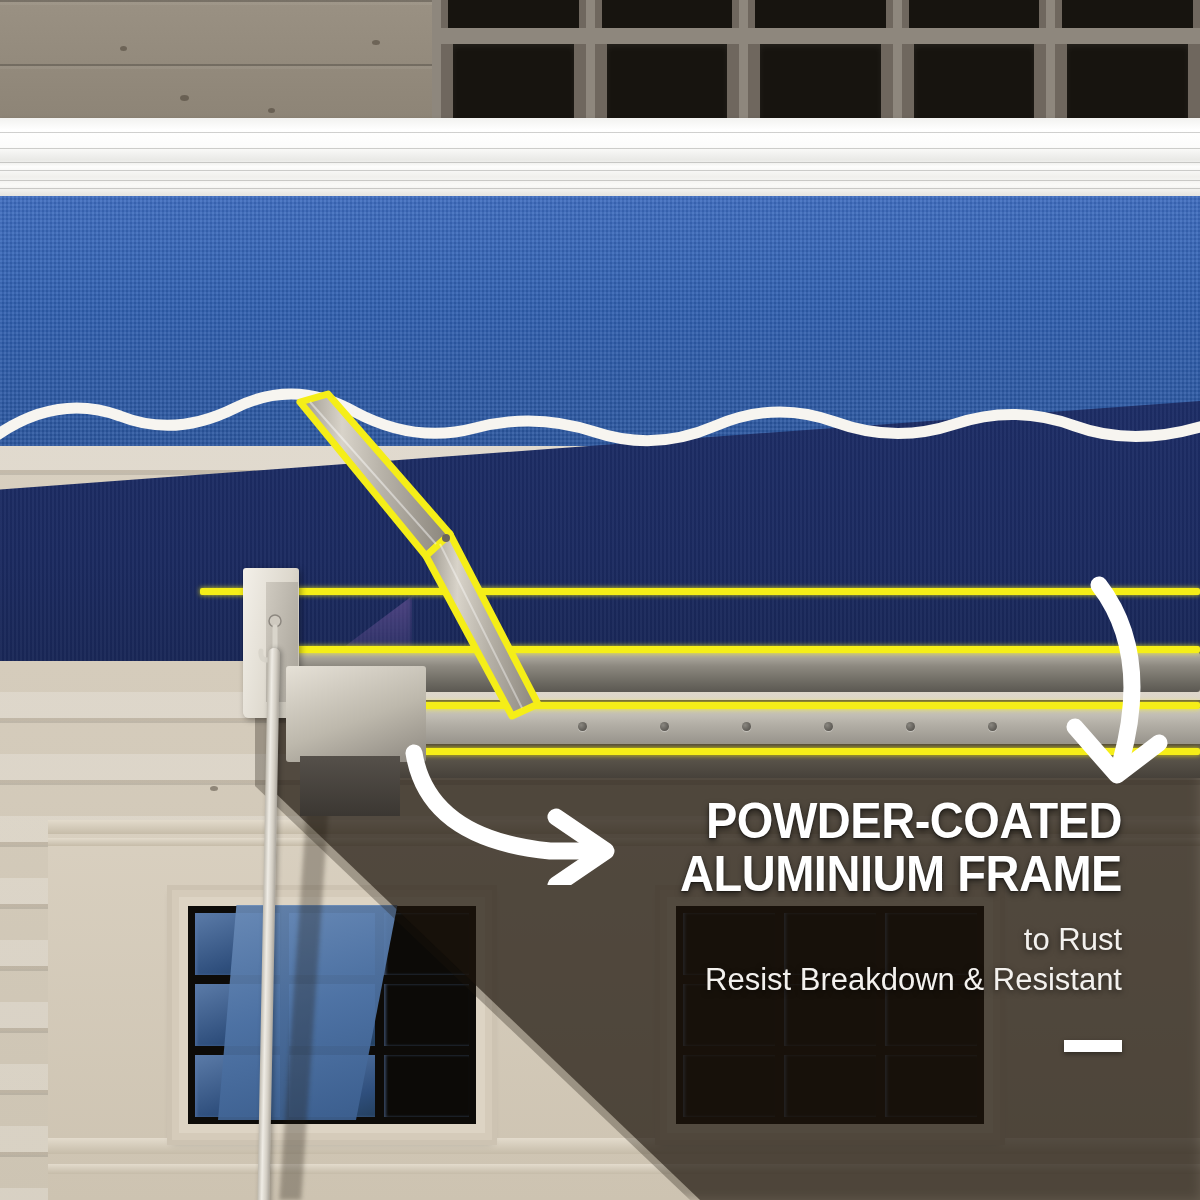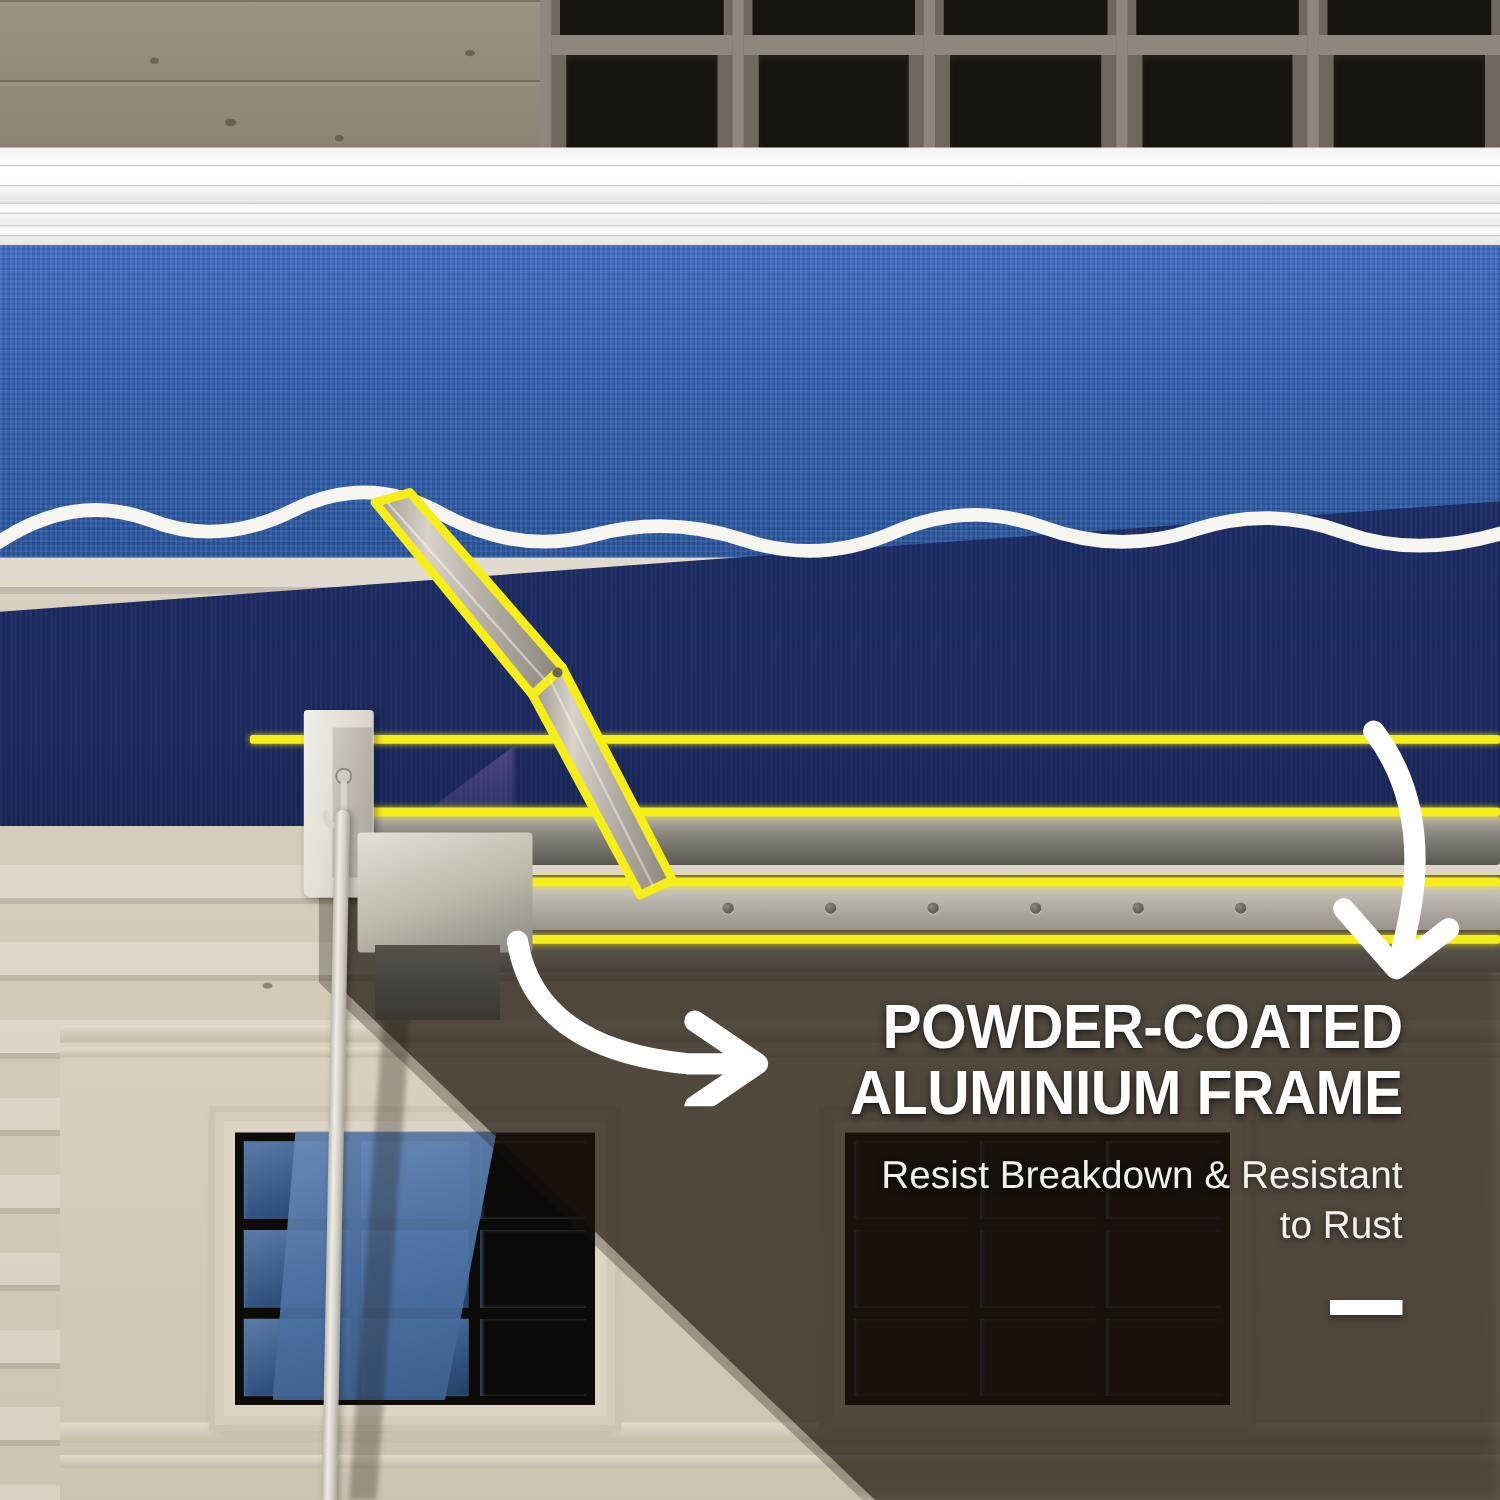--- a/index.html
+++ b/index.html
@@ -428,19 +428,19 @@
     <path d="M44 10 Q96 78 66 186" fill="none" stroke="#ffffff" stroke-width="17" stroke-linecap="round"></path>
     <path d="M20 152 L62 200 L104 168" fill="none" stroke="#ffffff" stroke-width="17" stroke-linecap="round" stroke-linejoin="round"></path>
   </svg>
 
   <div id="headline">
     <div>POWDER-COATED</div>
     <div>ALUMINIUM FRAME</div>
   </div>
 
   <div id="subline">
+    <div>to Rust</div>
     <div>Resist Breakdown &amp; Resistant</div>
-    <div>to Rust</div>
   </div>
 
   <div id="dash-accent"></div>
 
 </div>
 
 </body></html>

